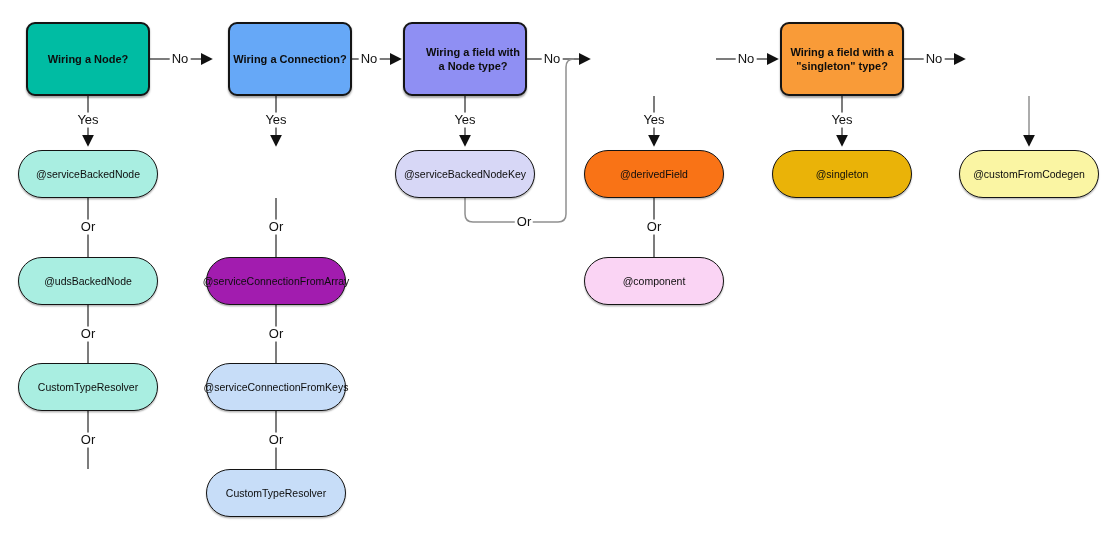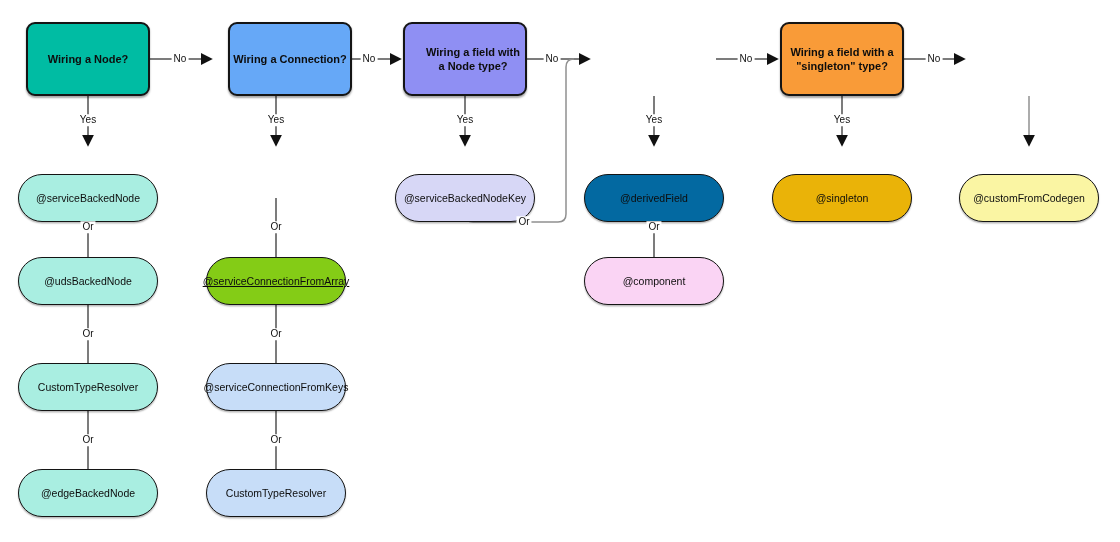--- a/index.html
+++ b/index.html
@@ -10,27 +10,27 @@
        border:2px solid #141414;border-radius:9px;box-sizing:border-box;
        display:flex;align-items:center;justify-content:center;text-align:center;
        font-size:11px;font-weight:bold;color:#0d0d0d;line-height:1.3;padding:2px;
        box-shadow:0 1.5px 2px rgba(0,0,0,0.35);}
   .pill{position:absolute;width:140px;height:48px;z-index:1;
         border:1.5px solid #141414;border-radius:24px;box-sizing:border-box;
         display:flex;align-items:center;justify-content:center;text-align:center;
         font-size:10.5px;color:#0d0d0d;white-space:nowrap;overflow:visible;
         box-shadow:0 1.5px 1.5px rgba(0,0,0,0.28);}
   .lbl{position:absolute;z-index:2;transform:translate(-50%,-50%);
-       background:#ffffff;padding:0 2px;font-size:10px;color:#111;line-height:1.15;}
+       background:#ffffff;padding:0 2px;font-size:13px;color:#111;line-height:1.15;}
   
   .bx0{left:26px;}.bx1{left:228px;}.bx2{left:403px;}.bx3{left:592px;}.bx4{left:780px;}.bx5{left:967px;}
   
   .px0{left:18px;}.px1{left:206px;}.px2{left:395px;}.px3{left:584px;}.px4{left:772px;}.px5{left:959px;}
   
-  .r0{top:150px;margin-top:24px;}.r1{top:257px;}.r2{top:363px;}.r3{top:469px;}
+  .r0{top:150px;}.r1{top:257px;}.r2{top:363px;}.r3{top:469px;}
 </style>
 </head>
 <body>
 
 <div id="canvas">
 
   <svg id="wires" width="1120" height="542" viewBox="0 0 1120 542">
     <defs>
       <marker id="arrow" viewBox="0 0 10 10" refX="8.5" refY="5" markerWidth="8" markerHeight="8" orient="auto-start-reverse">
         <path d="M0,0 L10,5 L0,10 z" fill="#111111"></path>
@@ -66,29 +66,28 @@
   </svg>
 
   <div class="box bx0" style="background-color: rgb(0, 188, 163);">Wiring a Node?</div>
   <div class="box bx1" style="background-color: rgb(102, 168, 247);">Wiring a Connection?</div>
   <div class="box bx2" style="background-color: rgb(143, 143, 243); padding-left: 18px;">Wiring a field with a Node type?</div>
   <div class="box bx4" style="background-color: rgb(249, 155, 56);">Wiring a field with a "singleton" type?</div>
 
   <div class="pill px0 r0" style="background-color: rgb(169, 238, 225);">@serviceBackedNode</div>
   <div class="pill px0 r1" style="background-color: rgb(169, 238, 225);">@udsBackedNode</div>
   <div class="pill px0 r2" style="background-color: rgb(169, 238, 225);">CustomTypeResolver</div>
-  <div class="pill px0 r3" style="background-color: rgb(169, 238, 225);">@edgeBackedNode</div>
 
-  <div class="pill px1 r1" style="background-color: #84cc16; text-decoration: underline;">@serviceConnectionFromArray</div>
+  <div class="pill px1 r1" style="background-color: #a21caf;">@serviceConnectionFromArray</div>
   <div class="pill px1 r2" style="background-color: rgb(199, 221, 248);">@serviceConnectionFromKeys</div>
   <div class="pill px1 r3" style="background-color: rgb(199, 221, 248);">CustomTypeResolver</div>
 
   <div class="pill px2 r0" style="background-color: rgb(215, 215, 246);">@serviceBackedNodeKey</div>
 
-  <div class="pill px3 r0" style="background-color: #0369a1;">@derivedField</div>
+  <div class="pill px3 r0" style="background-color: #f97316;">@derivedField</div>
   <div class="pill px3 r1" style="background-color: rgb(250, 212, 244);">@component</div>
 
   <div class="pill px4 r0" style="background-color: #eab308;">@singleton</div>
 
   <div class="pill px5 r0" style="background-color: rgb(250, 245, 163);">@customFromCodegen</div>
 
   <span class="lbl" style="left:180px;top:59px">No</span>
   <span class="lbl" style="left:369px;top:59px">No</span>
   <span class="lbl" style="left:552px;top:59px">No</span>
   <span class="lbl" style="left:746px;top:59px">No</span>

